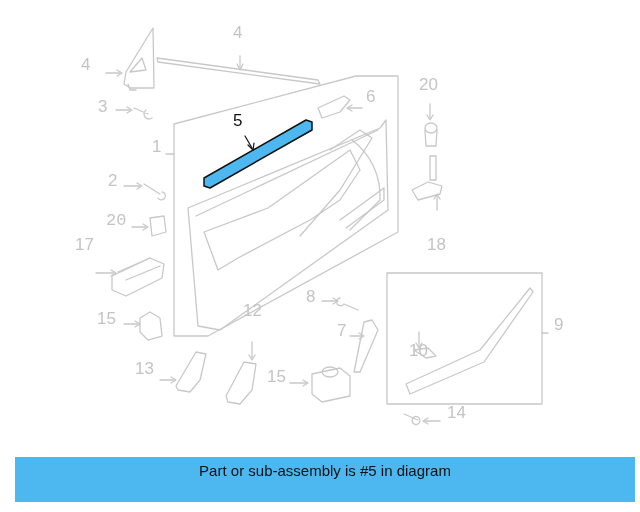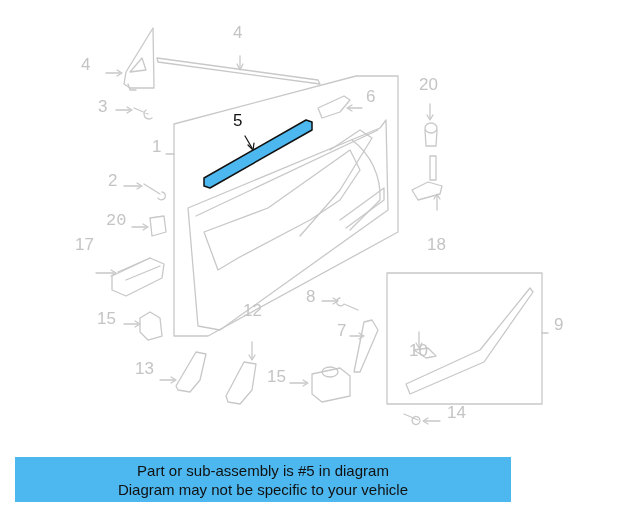--- a/index.html
+++ b/index.html
@@ -1,21 +1,21 @@
 <!DOCTYPE html>
 <html><head>
 <meta charset="utf-8">
 <style>
   html, body { margin: 0; padding: 0; background: #ffffff; }
   body { width: 640px; height: 512px; position: relative; overflow: hidden;
          font-family: "Liberation Sans", sans-serif; }
   #diagram { position: absolute; left: 0; top: 0; width: 640px; height: 450px; }
   .lbl { position: absolute; font-size: 17px; color: #c4c4c4; line-height: 1; }
   .lbl.active { color: #111111; }
-  #banner { position: absolute; left: 15px; top: 457px; width: 496px; height: 45px;
+  #banner { position: absolute; left: 15px; top: 457px; width: 620px; height: 45px;
             background: #4DB8F0; text-align: center; color: #111; font-size: 15px; line-height: 19px;
             padding-top: 4px; box-sizing: border-box; }
   #banner div { white-space: nowrap; }
 </style>
 </head>
 <body>
 
 <div id="diagram">
   <svg width="640" height="450" viewBox="0 0 640 450" fill="none" stroke="#c8c8c8" stroke-width="1.3" stroke-linejoin="round" stroke-linecap="round">
 
@@ -163,14 +163,13 @@
       <span class="lbl" style="left: 97px; top: 310px;">15</span>
       <span class="lbl" style="left: 75px; top: 236px;">17</span>
       <span class="lbl" style="left: 427px; top: 188px; margin-top: 48px;">18</span>
       <span class="lbl" style="left: 419px; top: 76px;">20</span>
       <span class="lbl" style="left: 106px; top: 212px; font-family: Liberation Mono, monospace;">20</span>
     </div>
 </div>
 
 <div id="banner">
   <div>Part or sub-assembly is #5 in diagram</div>
-  <div>Diagram may not be specific to your vehicle</div>
 </div>
 
 </body></html>

